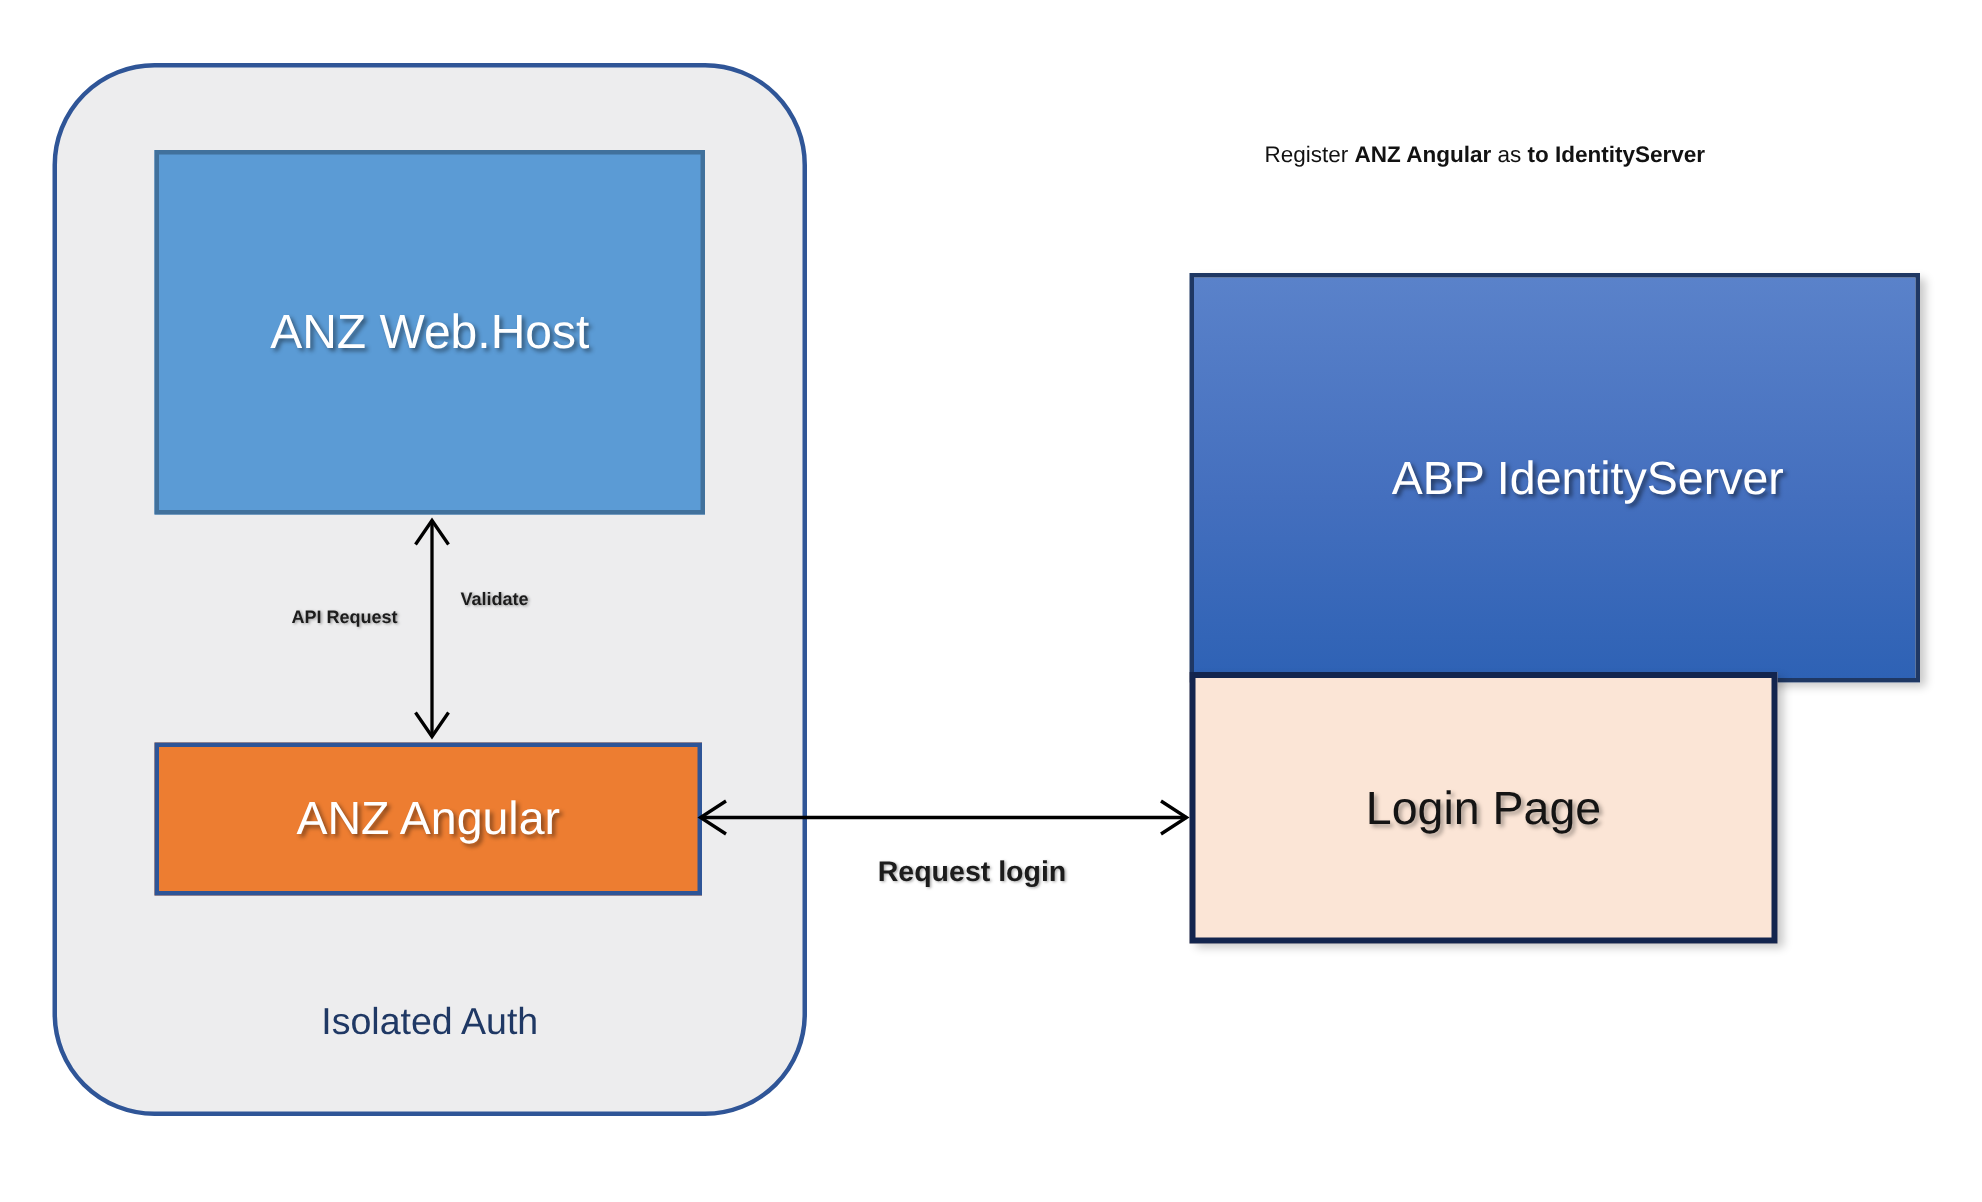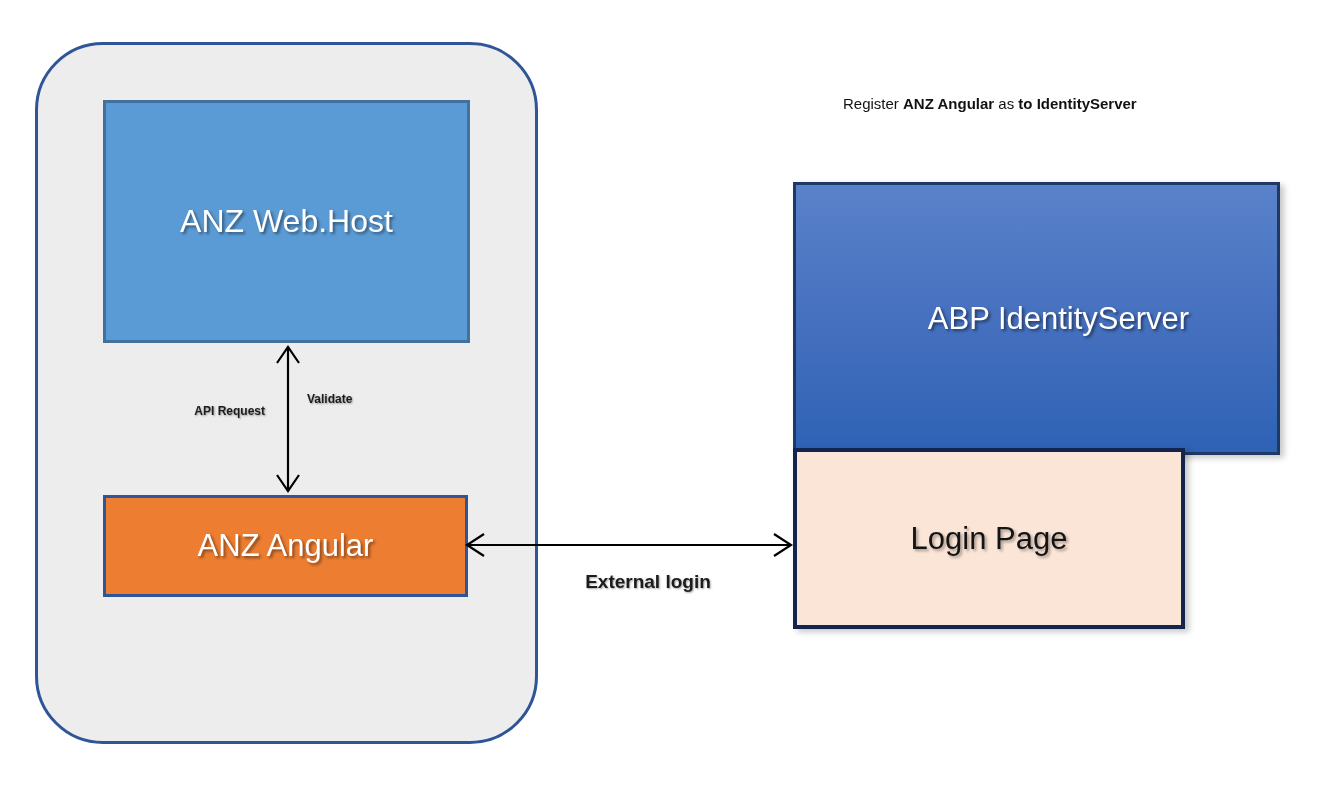--- a/index.html
+++ b/index.html
@@ -131,36 +131,37 @@
 
   <svg class="abs arrow" style="left:269px; top:343px;" width="38" height="152" viewBox="0 0 38 152">
     <path d="M19 4 L19 148"></path>
     <path d="M8 20 L19 4 L30 20"></path>
     <path d="M8 132 L19 148 L30 132"></path>
   </svg>
 
   <div class="abs small-label api-request">API Request</div>
   <div class="abs small-label validate">Validate</div>
 
+  <div class="abs isolated-label">Isolated Auth</div>
 
   <div class="abs caption">
     <span>Register </span><span class="b">ANZ Angular</span><span> as </span><span class="b">to IdentityServer</span>
   </div>
 
   <div class="abs node idserver">
     <span>ABP IdentityServer</span>
   </div>
 
   <div class="abs node login">
     <span>Login Page</span>
   </div>
 
   <svg class="abs arrow" style="left:463px; top:529px;" width="332" height="32" viewBox="0 0 332 32">
     <path d="M4 16 L328 16"></path>
     <path d="M21 5 L4 16 L21 27"></path>
     <path d="M311 5 L328 16 L311 27"></path>
   </svg>
 
   <div class="abs external-label">
-    <div>External login</div>
+    <div>Request login</div>
   </div>
 
 </div>
 
 </body></html>

